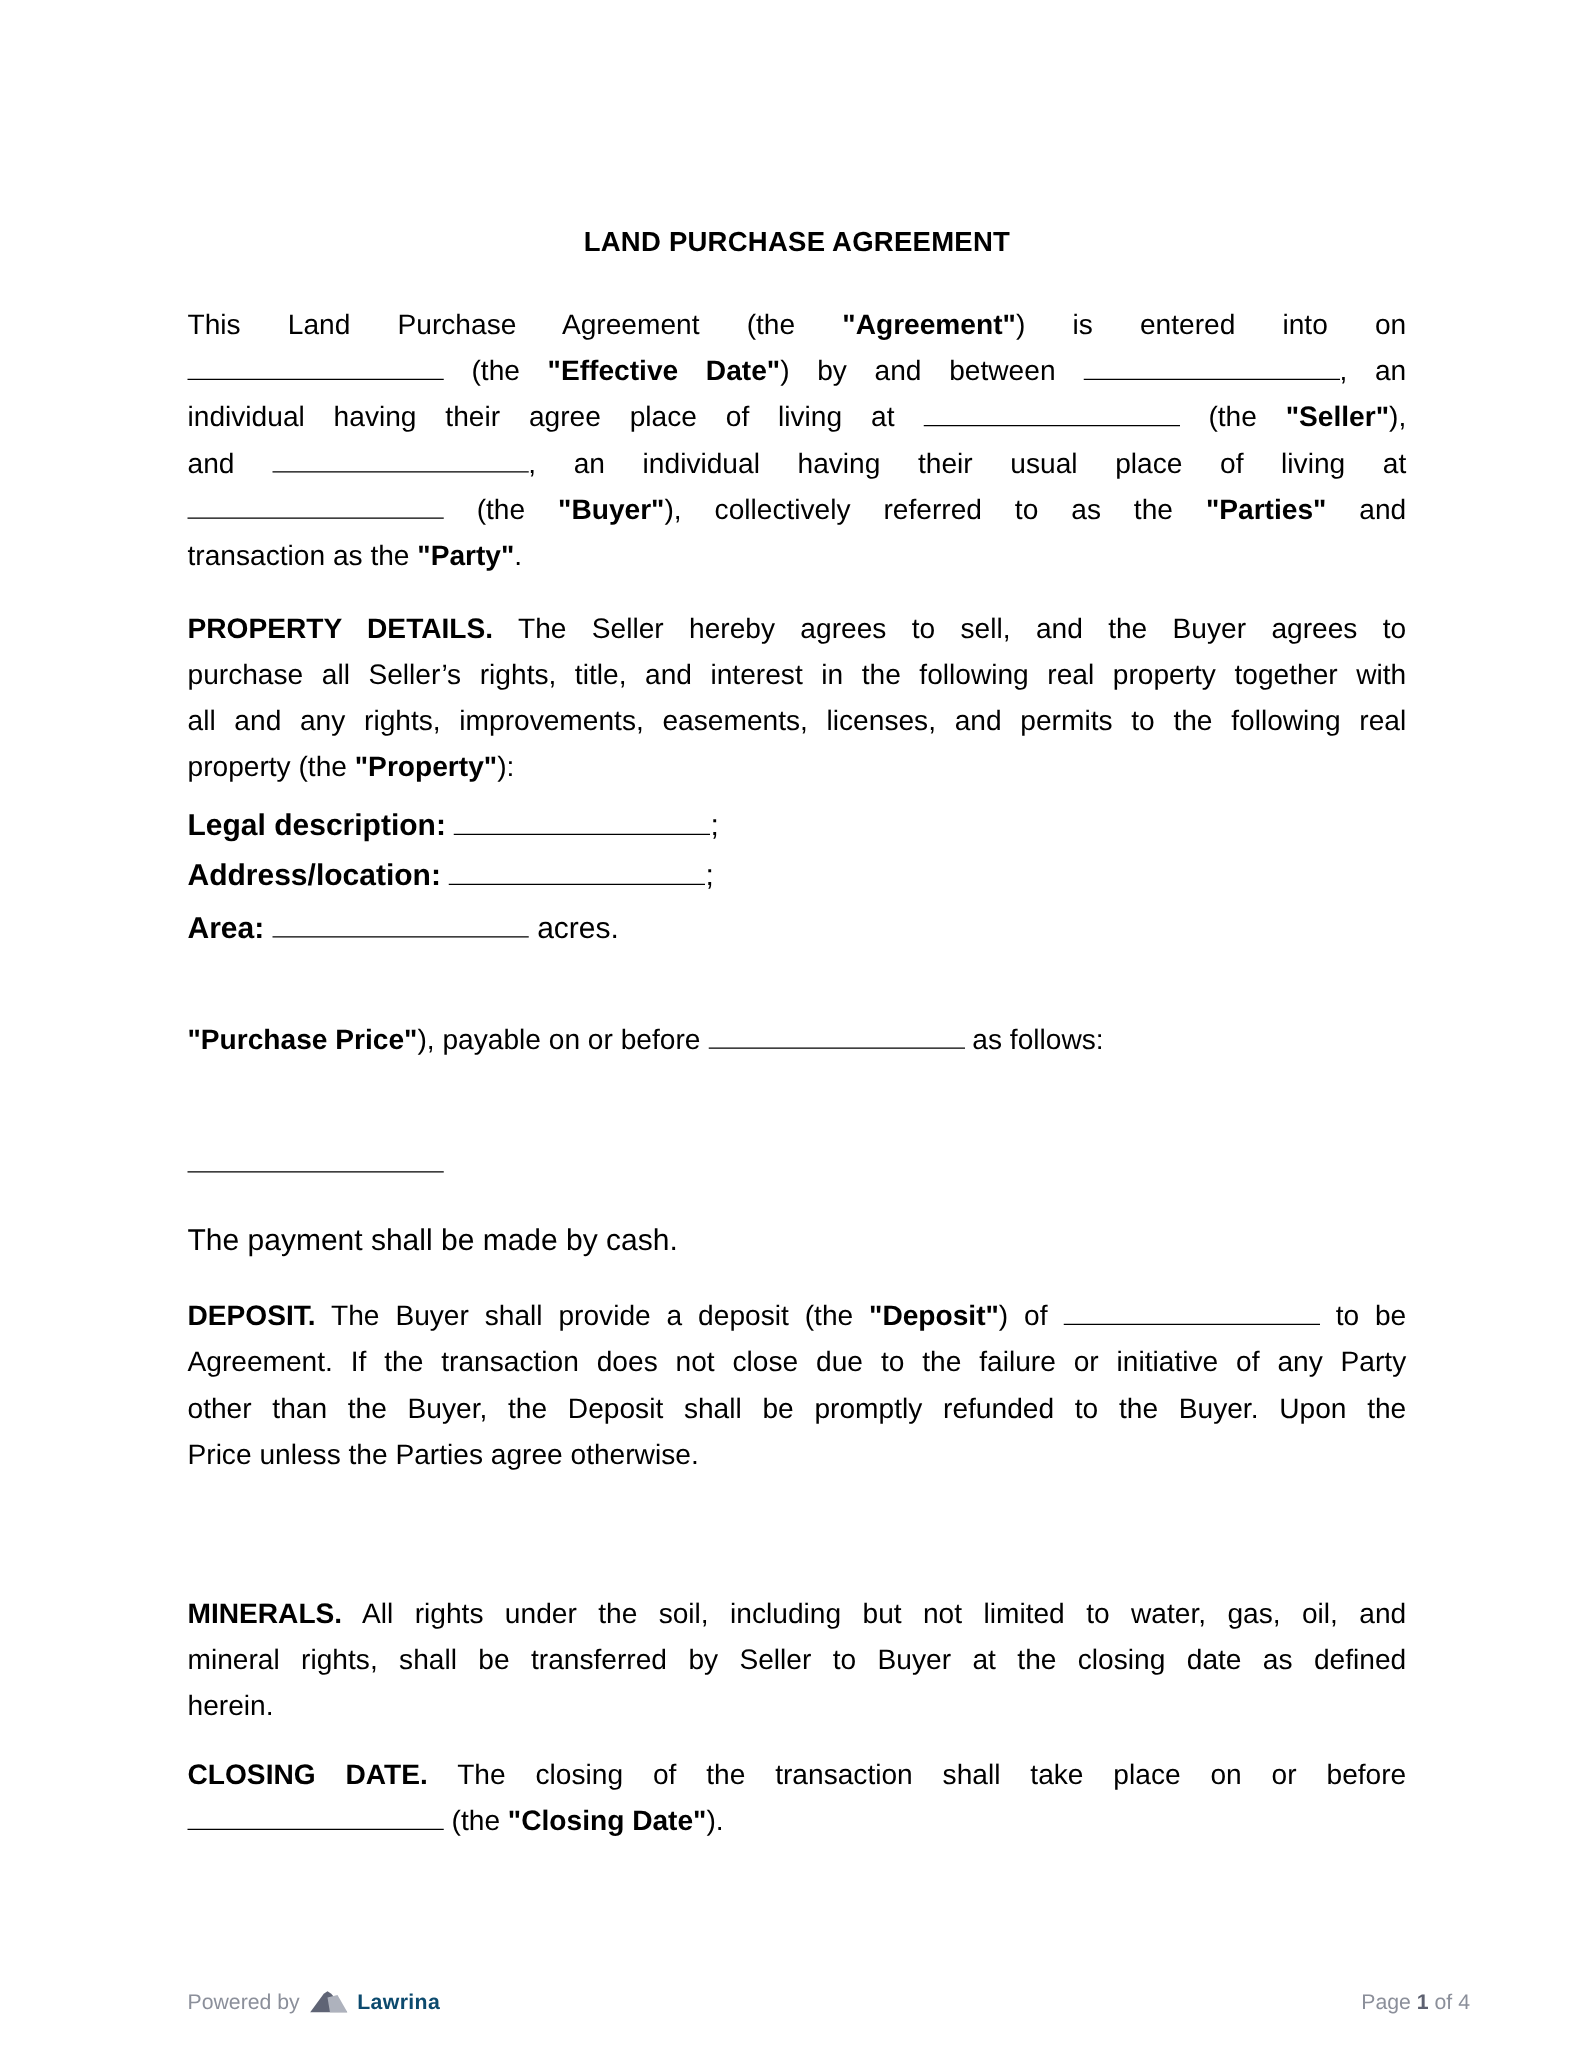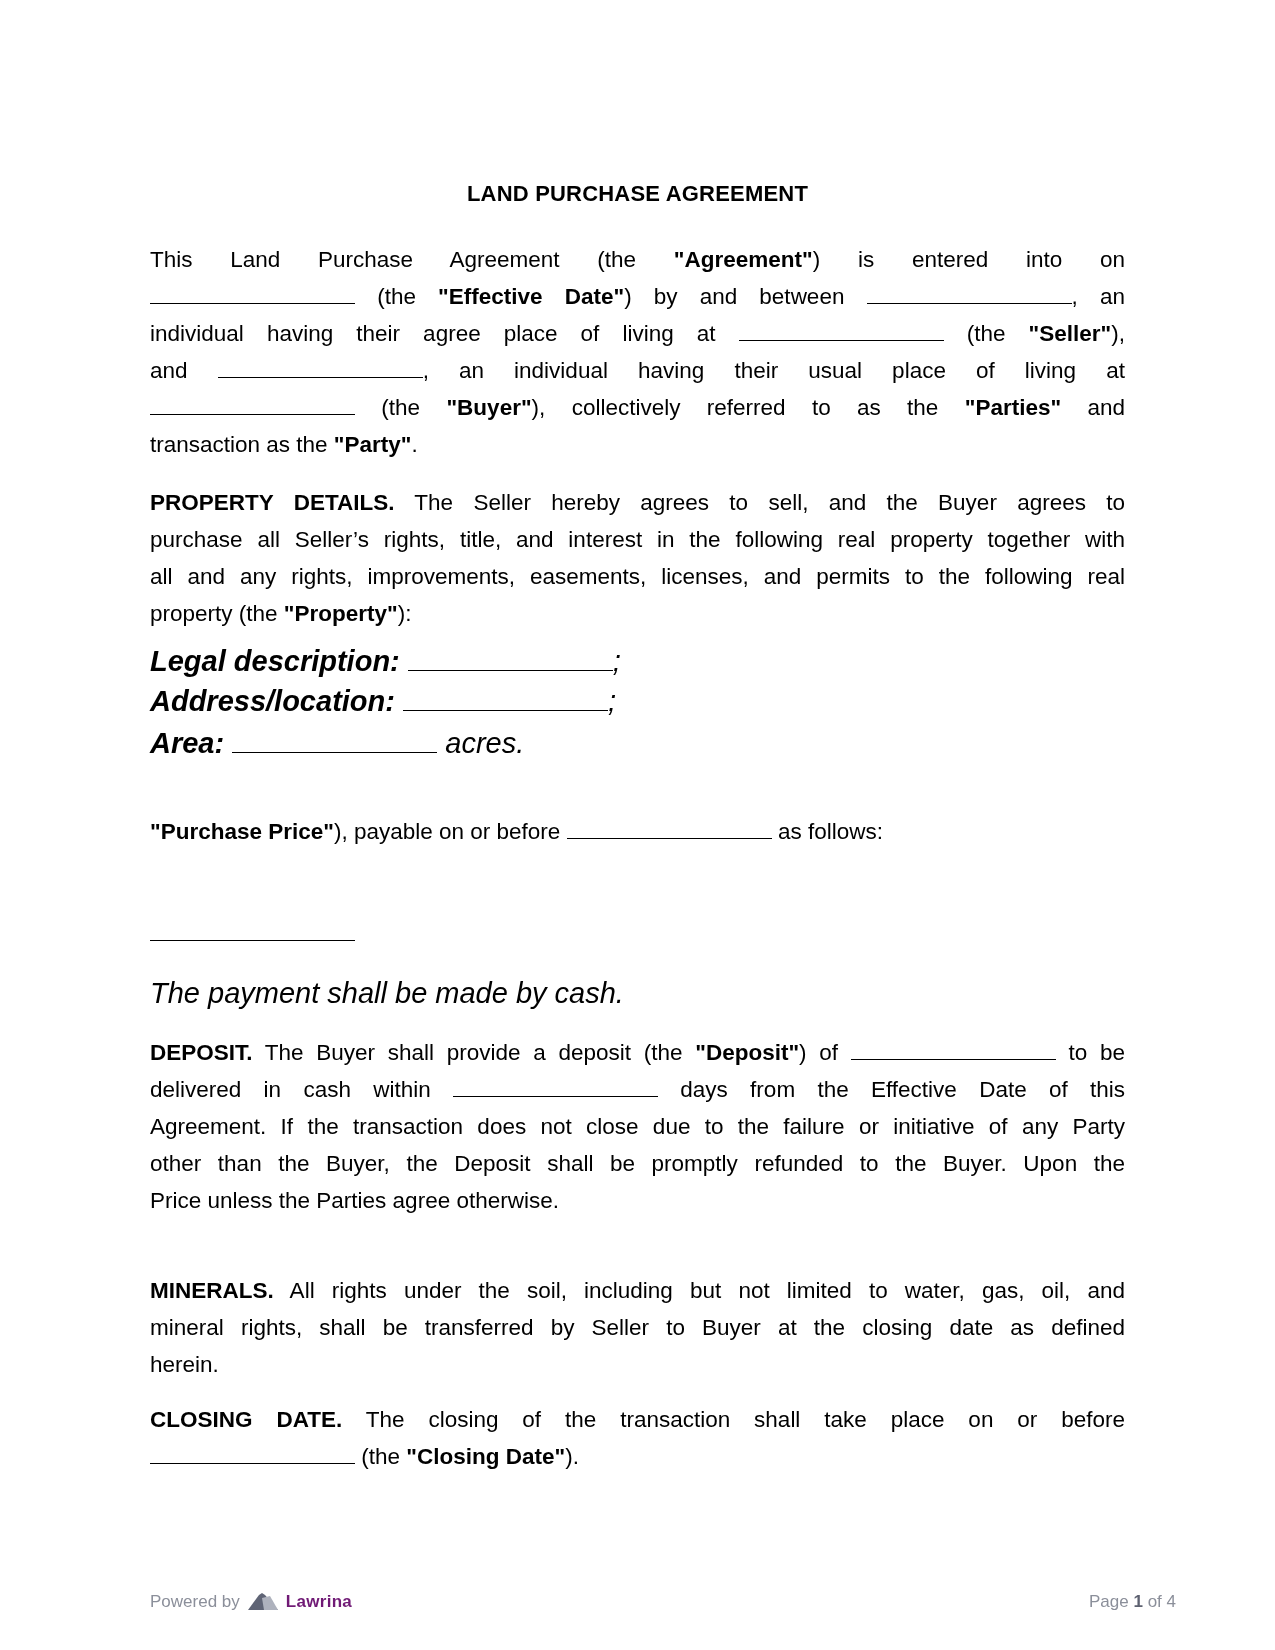--- a/index.html
+++ b/index.html
@@ -7,24 +7,24 @@
          font-family:"Liberation Sans", sans-serif; color:#000; }
   .page { position:absolute; left:0; top:0; width:1275px; height:1430px;padding-left:48px; }
   .title { position:absolute; left:0; width:1275px; top:181px; text-align:center;
            font-weight:bold; font-size:22px; letter-spacing:0.2px; }
   .para { position:absolute; left:150px; width:975px; font-size:22.5px;
           line-height:37px; text-align:justify; text-align-last:left; }
   .para b { font-weight:bold; }
   .line { display:block; text-align:justify; text-align-last:justify; white-space:nowrap; }
   .line.last { text-align-last:left; }
   .blank { display:inline-block; width:205px; border-bottom:1.5px solid #000; height:18px; vertical-align:baseline; }
-  .field { position:absolute; left:150px; font-size:29px; line-height:30px;font-style:italic; }
+  .field { position:absolute; left:150px; font-size:24px; line-height:30px; }
   .field b { font-weight:bold; }
   .footer-left { position:absolute; left:150px; top:1592px; font-size:17px; color:#8b8f9a; display:flex; gap:8px; }
-  .footer-left .brand { font-weight:bold; color:#701a75; letter-spacing:0.3px; }
+  .footer-left .brand { font-weight:bold; color:#0c4a6e; letter-spacing:0.3px; }
   .footer-right { position:absolute; right:147px; top:1592px; font-size:17px; color:#8b8f9a; }
   .footer-right b { color:#5d6170; }
 </style>
 </head>
 <body>
 
 <div class="page">
 
   <div class="title">LAND PURCHASE AGREEMENT</div>
 
@@ -69,21 +69,20 @@
   <div class="para" style="top:813px;">
     <span class="line last"><b>"Purchase Price"</b><span>), payable on or before</span> <span class="blank"></span> <span>as follows:</span></span>
   </div>
   <div class="field" style="top:916px;">
     <span class="blank"></span>
   </div>
   <div class="field" style="top:978px;">The payment shall be made by cash.</div>
 
   <div class="para" style="top:1034px;">
     <span class="line"><b>DEPOSIT.</b><span> The Buyer shall provide a deposit (the </span><b>"Deposit"</b><span>) of</span> <span class="blank"></span> <span>to be</span></span>
-    <span class="line"><span>delivered in cash within</span> <span class="blank"></span> <span>days from the Effective Date of this</span></span>
     <span class="line">Agreement. If the transaction does not close due to the failure or initiative of any Party</span>
     <span class="line">other than the Buyer, the Deposit shall be promptly refunded to the Buyer. Upon the</span>
     <span class="line last">Price unless the Parties agree otherwise.</span>
   </div>
 
   <div class="para" style="top:1272px;">
     <span class="line"><b>MINERALS.</b><span> All rights under the soil, including but not limited to water, gas, oil, and</span></span>
     <span class="line">mineral rights, shall be transferred by Seller to Buyer at the closing date as defined</span>
     <span class="line last">herein.</span>
   </div>

